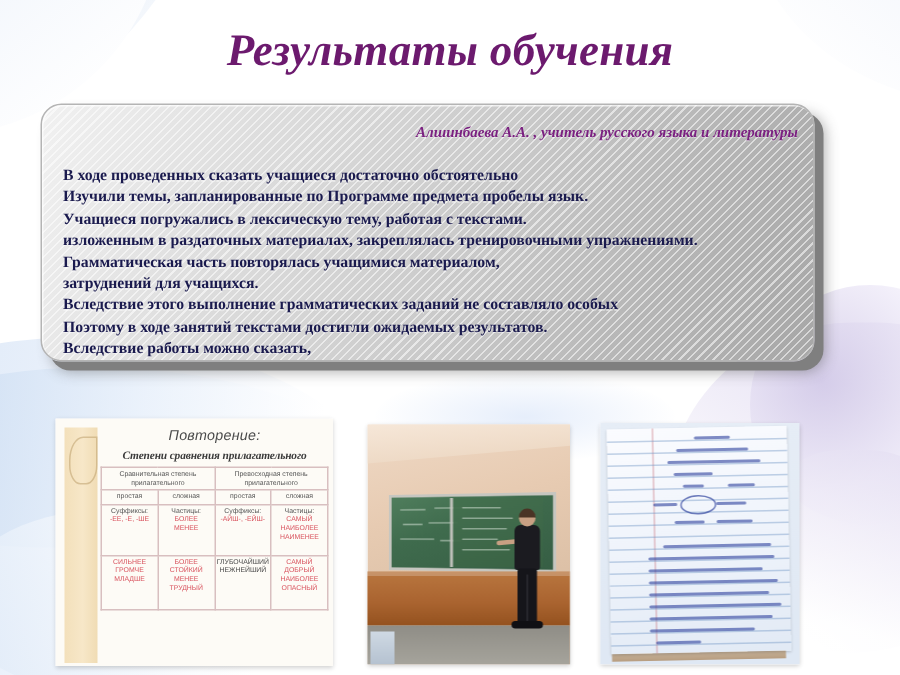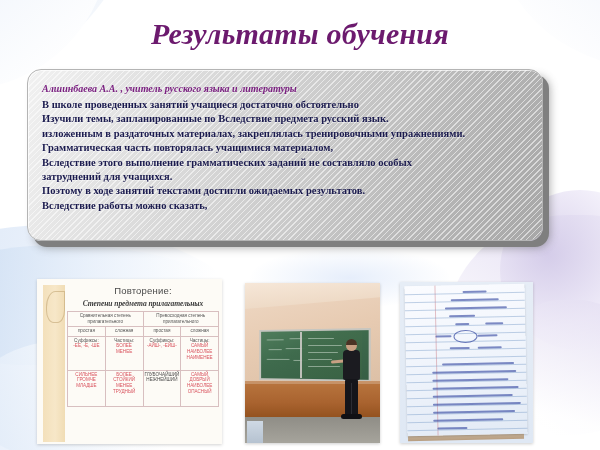--- a/index.html
+++ b/index.html
@@ -119,21 +119,22 @@
     font-weight:bold;
     color:#1a1a4e;
     white-space:nowrap;
     text-shadow:0 1px 0 rgba(255,255,255,.45);
   }
   .tb-line.author{
     color:#7a2080;
     font-style:italic;
     font-size:10px;
     line-height:15px;
-    margin-bottom:2px;
+    margin-bottom:15px;
+    text-align:right;
   }
 
   
   .photo{
     position:absolute;
     overflow:hidden;
     background:#fff;
   }
 
   
@@ -144,21 +145,21 @@
     position:absolute;left:6px;top:6px;width:22px;height:157px;
     background:linear-gradient(90deg,#f3e0bb 0%,#f7e7c8 55%,#f0dcb4 100%);
   }
   .tbl-margin:after{
     content:"";position:absolute;left:3px;top:6px;width:17px;height:30px;
     border:1px solid rgba(190,160,110,.55);border-radius:50% 0 40% 40%;
   }
   .tbl-body{position:absolute;left:30px;top:4px;width:152px;height:157px;}
   .tbl-h1{
     text-align:center;font-family:"Liberation Sans",sans-serif;
-    font-size:9.5px;color:#4a4a4a;letter-spacing:.2px;margin-top:2px;
+    font-size:9.5px;color:#4a4a4a;letter-spacing:.2px;margin-top:2px;font-style:italic;
   }
   .tbl-h2{
     text-align:center;font-family:"Liberation Serif",serif;
     font-size:7.6px;font-weight:bold;font-style:italic;color:#3b3b3b;
     margin-top:3px;margin-bottom:3px;letter-spacing:-.1px;
   }
   table.grammar{
     border-collapse:collapse;width:152px;table-layout:fixed;
     font-family:"Liberation Sans",sans-serif;
   }
@@ -249,38 +250,39 @@
     <div class="deco-br2"></div>
     <div class="deco-br3"></div>
   </div>
 
   <div class="slide-title">Результаты обучения</div>
 
   <div class="textbox-wrap">
     <div class="textbox">
       <div class="textbox-inner">
         <div class="tb-line author">Алшинбаева А.А. ,  учитель русского языка и литературы</div>
-        <div class="tb-line">В школе проведенных занятий учащиеся достаточно обстоятельно</div>
-        <div class="tb-line">Изучили темы, запланированные по Вследствие предмета русский язык.</div>
+        <div class="tb-line">В ходе проведенных сказать учащиеся достаточно обстоятельно</div>
+        <div class="tb-line">Изучили темы, запланированные по Программе предмета пробелы язык.</div>
+        <div class="tb-line">Учащиеся погружались в лексическую тему, работая с текстами.</div>
         <div class="tb-line">изложенным в раздаточных  материалах, закреплялась тренировочными упражнениями.</div>
         <div class="tb-line">Грамматическая часть повторялась учащимися материалом,</div>
+        <div class="tb-line"> затруднений для учащихся.</div>
         <div class="tb-line">Вследствие этого выполнение грамматических заданий не составляло особых</div>
-        <div class="tb-line"> затруднений для учащихся.</div>
         <div class="tb-line">Поэтому в ходе занятий текстами достигли ожидаемых результатов.</div>
         <div class="tb-line">Вследствие работы можно сказать,</div>
       </div>
     </div>
   </div>
 
   <div class="photo" id="photo-table">
     <div class="tbl-sheet">
       <div class="tbl-margin"></div>
       <div class="tbl-body">
         <div class="tbl-h1">Повторение:</div>
-        <div class="tbl-h2">Степени предмета прилагательных</div>
+        <div class="tbl-h2">Степени сравнения прилагательного</div>
         <table class="grammar">
           <tbody>
               <tr>
             <td class="gcat" colspan="2">Сравнительная степень прилагательного</td>
             <td class="gcat" colspan="2">Превосходная степень прилагательного</td>
           </tr>
           <tr>
             <td class="gsub">простая</td>
             <td class="gsub">сложная</td>
             <td class="gsub">простая</td>

